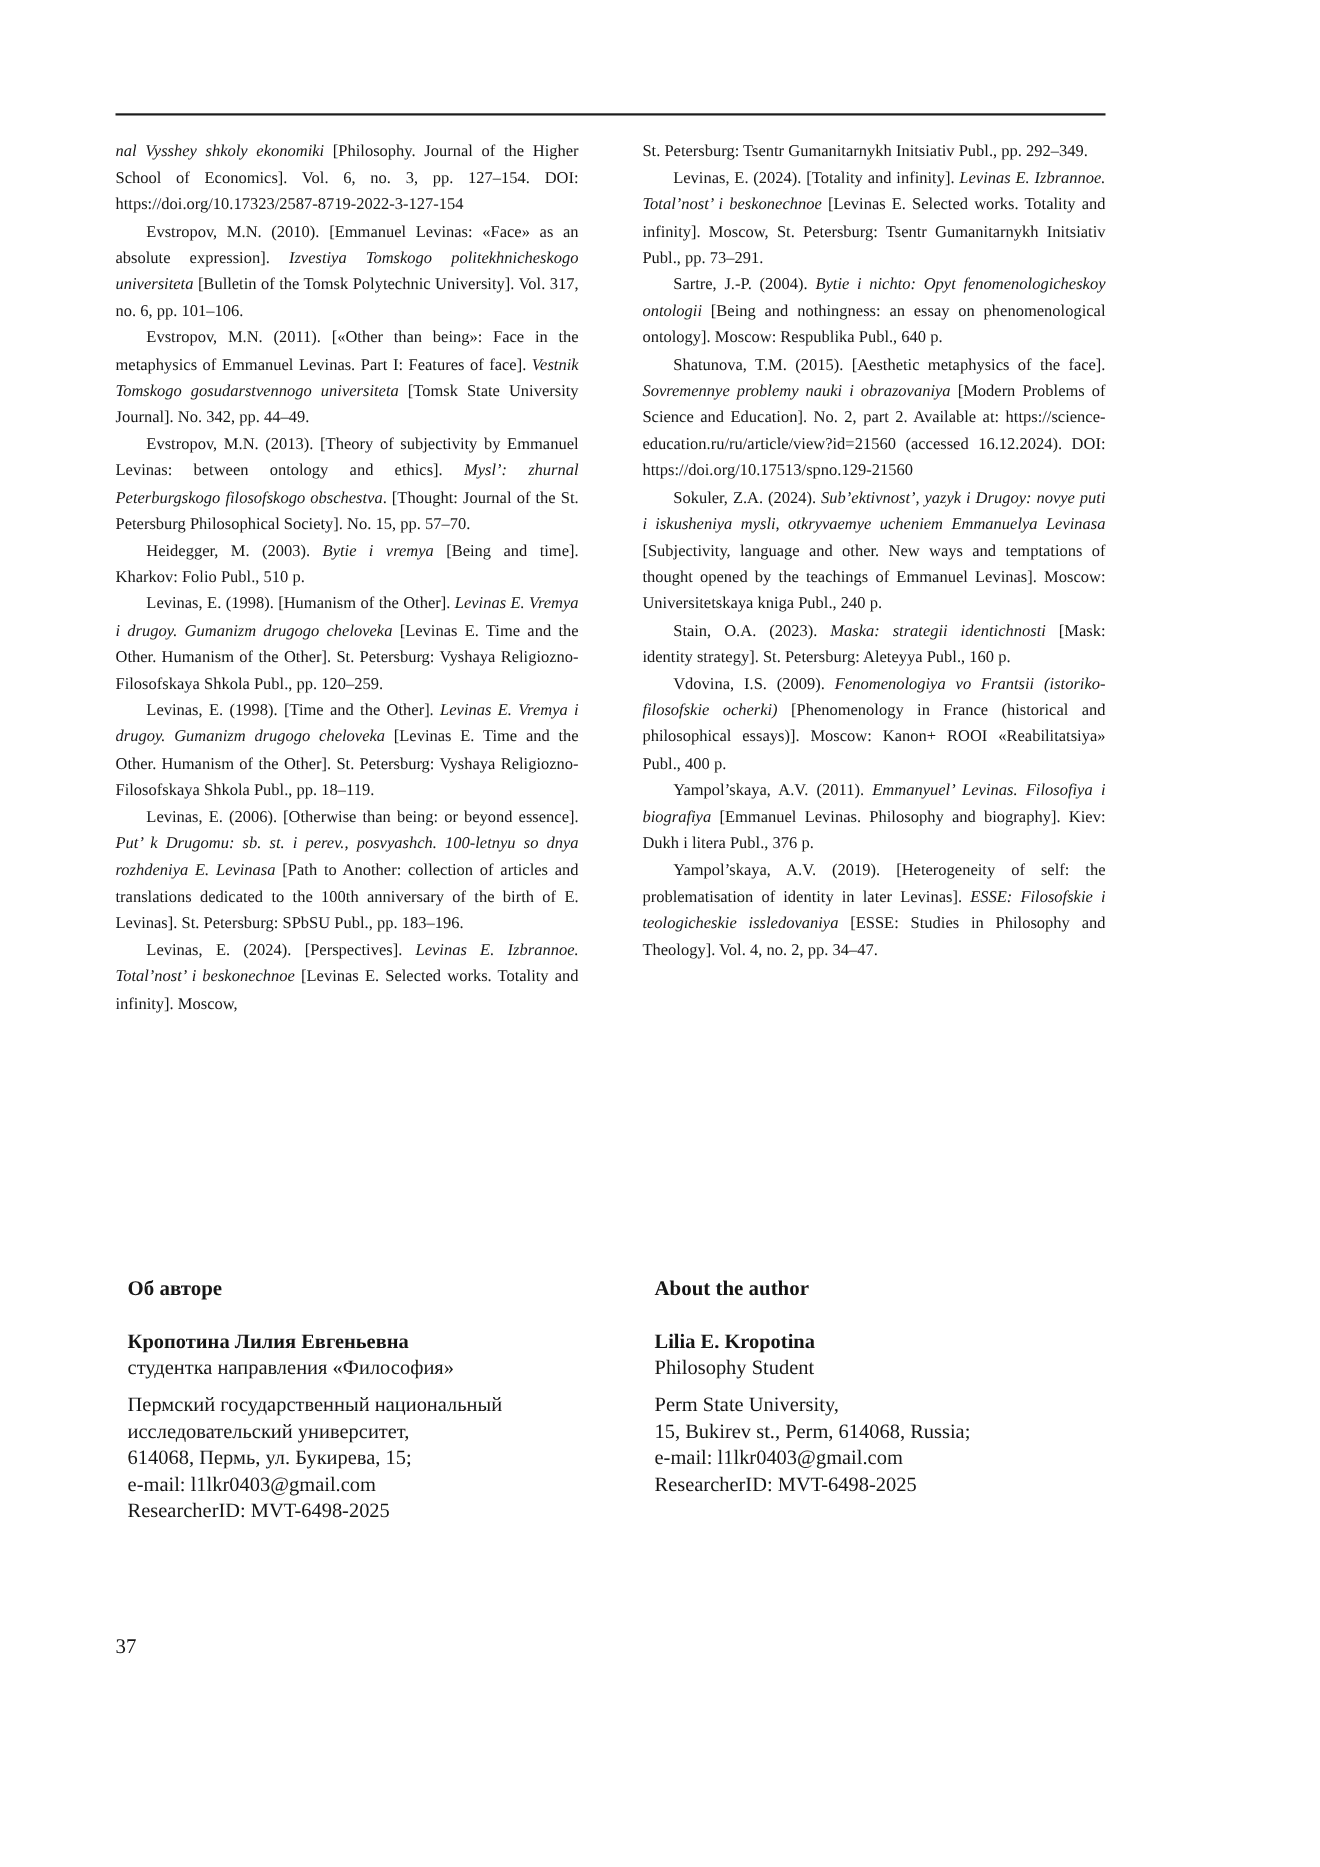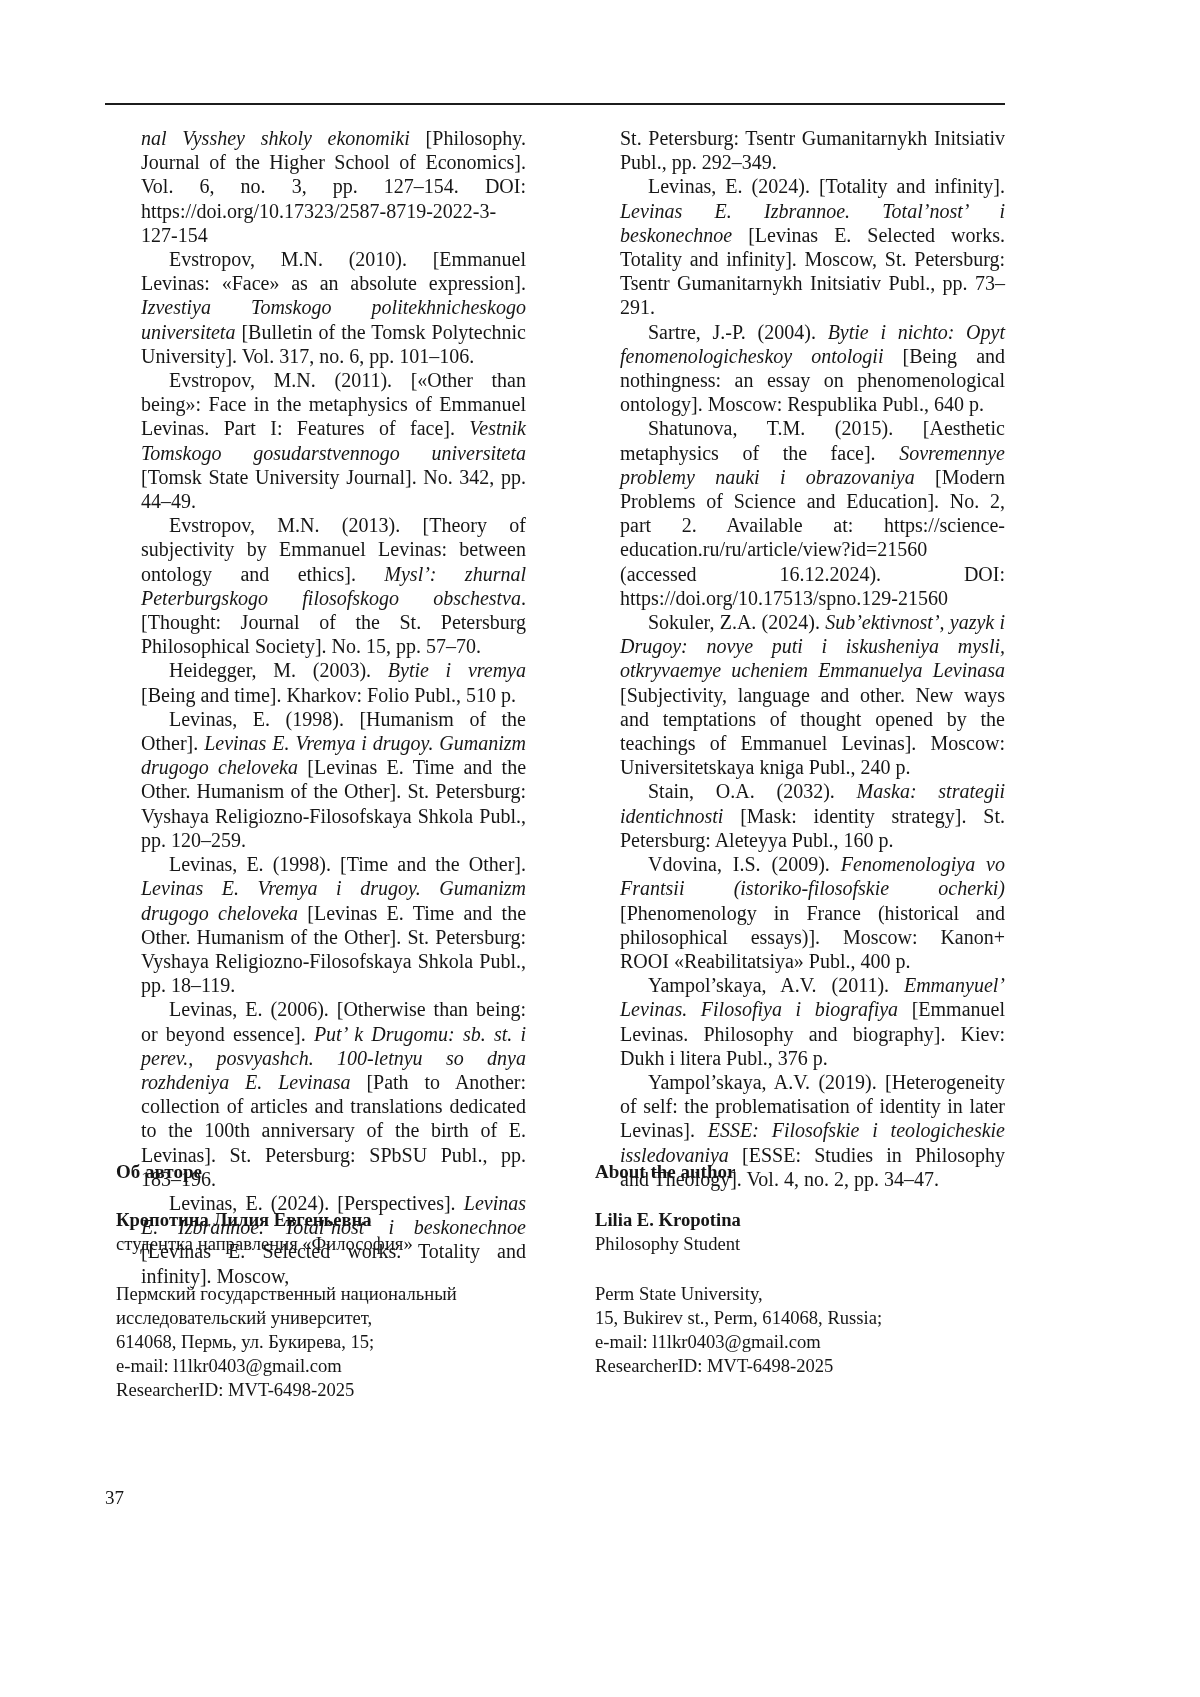--- a/index.html
+++ b/index.html
@@ -21,37 +21,36 @@
     position: absolute; top: 103px; left: 105px; width: 900px;
     border-top: 2px solid #1c1c1c;
   }
 
   .body-columns {
     position: absolute; top: 126px; left: 105px; width: 900px;
     display: flex; gap: 58px;
   }
   .col {
     width: 421px;
-    font-size: 20px; line-height: 24.2px;
+    font-size: 15px; line-height: 24.2px;
     text-align: justify;
-    margin-left: 36px;
   }
   .ref { text-indent: 0; }
   .ref.indent { text-indent: 28px; }
   .it { font-style: italic; }
 
   .about {
     position: absolute; top: 1160px; left: 88px; width: 900px;
     display: flex; gap: 58px;
   }
   .about-col { width: 421px; padding-left: 28px; font-size: 18.6px; line-height: 24px; }
   .about-heading { font-weight: bold; font-size: 19px; }
   .author-name { font-weight: bold; margin-top: 24px; }
   .author-role { }
-  .affiliation { margin-top: 26px; }
+  .affiliation { margin-top: 10px; }
   .affiliation div { min-height: 24px; }
 
   .page-number-row {
     position: absolute; top: 1487px; left: 105px; width: 900px;
     font-size: 19px;
   }
 </style>
 </head>
 <body>
 
@@ -71,21 +70,21 @@
         <p class="ref indent"><span>Levinas, E. (1998). [Time and the Other]. </span><span class="it">Levinas E. Vremya i drugoy. Gumanizm drugogo cheloveka </span><span>[Levinas E. Time and the Other. Humanism of the Other]. St. Petersburg: Vyshaya Religiozno-Filosofskaya Shkola Publ., pp. 18–119.</span></p>
         <p class="ref indent"><span>Levinas, E. (2006). [Otherwise than being: or beyond essence]. </span><span class="it">Put’ k Drugomu: sb. st. i perev., posvyashch. 100-letnyu so dnya rozhdeniya E. Levinasa </span><span>[Path to Another: collection of articles and translations dedicated to the 100th anniversary of the birth of E. Levinas]. St. Petersburg: SPbSU Publ., pp. 183–196.</span></p>
         <p class="ref indent"><span>Levinas, E. (2024). [Perspectives]. </span><span class="it">Levinas E. Izbrannoe. Total’nost’ i beskonechnoe </span><span>[Levinas E. Selected works. Totality and infinity]. Moscow,</span></p>
       </div>
     <div class="col">
         <p class="ref"><span>St. Petersburg: Tsentr Gumanitarnykh Initsiativ Publ., pp. 292–349.</span></p>
         <p class="ref indent"><span>Levinas, E. (2024). [Totality and infinity]. </span><span class="it">Levinas E. Izbrannoe. Total’nost’ i beskonechnoe </span><span>[Levinas E. Selected works. Totality and infinity]. Moscow, St. Petersburg: Tsentr Gumanitarnykh Initsiativ Publ., pp. 73–291.</span></p>
         <p class="ref indent"><span>Sartre, J.-P. (2004). </span><span class="it">Bytie i nichto: Opyt fenomenologicheskoy ontologii </span><span>[Being and nothingness: an essay on phenomenological ontology]. Moscow: Respublika Publ., 640 p.</span></p>
         <p class="ref indent"><span>Shatunova, T.M. (2015). [Aesthetic metaphysics of the face]. </span><span class="it">Sovremennye problemy nauki i obrazovaniya </span><span>[Modern Problems of Science and Education]. No. 2, part 2. Available at: https://science-education.ru/ru/article/view?id=21560 (accessed 16.12.2024). DOI: https://doi.org/10.17513/spno.129-21560</span></p>
         <p class="ref indent"><span>Sokuler, Z.A. (2024). </span><span class="it">Sub’ektivnost’, yazyk i Drugoy: novye puti i iskusheniya mysli, otkryvaemye ucheniem Emmanuelya Levinasa </span><span>[Subjectivity, language and other. New ways and temptations of thought opened by the teachings of Emmanuel Levinas]. Moscow: Universitetskaya kniga Publ., 240 p.</span></p>
-        <p class="ref indent"><span>Stain, O.A. (2032). </span><span class="it">Maska: strategii identichnosti </span><span>[Mask: identity strategy]. St. Petersburg: Aleteyya Publ., 160 p.</span></p>
+        <p class="ref indent"><span>Stain, O.A. (2023). </span><span class="it">Maska: strategii identichnosti </span><span>[Mask: identity strategy]. St. Petersburg: Aleteyya Publ., 160 p.</span></p>
         <p class="ref indent"><span>Vdovina, I.S. (2009). </span><span class="it">Fenomenologiya vo Frantsii (istoriko-filosofskie ocherki) </span><span>[Phenomenology in France (historical and philosophical essays)]. Moscow: Kanon+ ROOI «Reabilitatsiya» Publ., 400 p.</span></p>
         <p class="ref indent"><span>Yampol’skaya, A.V. (2011). </span><span class="it">Emmanyuel’ Levinas. Filosofiya i biografiya </span><span>[Emmanuel Levinas. Philosophy and biography]. Kiev: Dukh i litera Publ., 376 p.</span></p>
         <p class="ref indent"><span>Yampol’skaya, A.V. (2019). [Heterogeneity of self: the problematisation of identity in later Levinas]. </span><span class="it">ESSE: Filosofskie i teologicheskie issledovaniya </span><span>[ESSE: Studies in Philosophy and Theology]. Vol. 4, no. 2, pp. 34–47.</span></p>
       </div>
   </div>
 
   <div class="about">
 
     <div class="about-col">
       <div class="about-heading">Об авторе</div>

